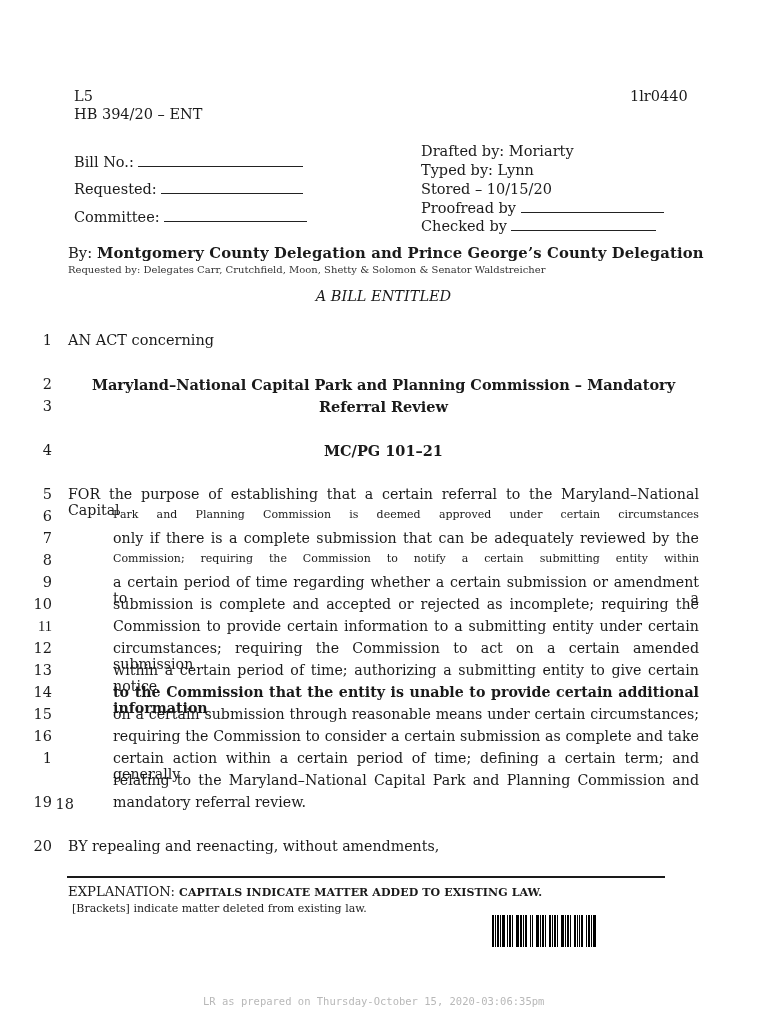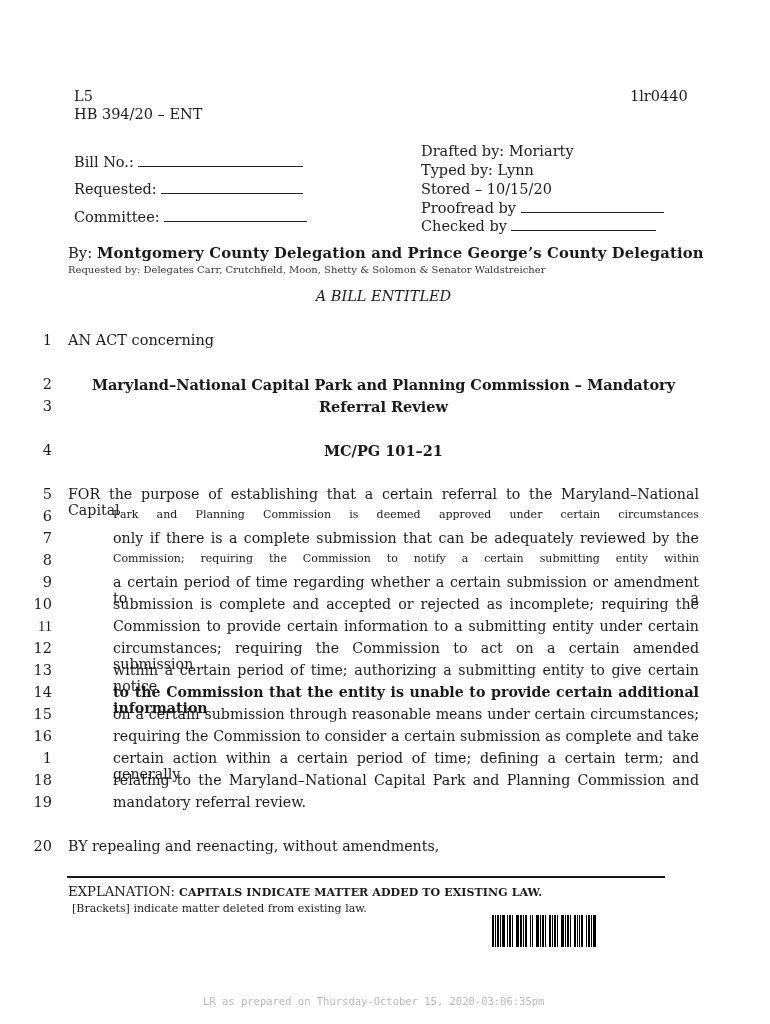--- a/index.html
+++ b/index.html
@@ -89,21 +89,21 @@
 <div class="ln" style="top:662px;">13</div>
 <div class="line just" style="left:113px;width:586px;top:662px;font-size:14.2px;">within a certain period of time; authorizing a submitting entity to give certain notice</div>
 <div class="ln" style="top:684px;">14</div>
 <div class="line just" style="left:113px;width:586px;top:684px;font-size:14.2px;font-weight:bold;">to the Commission that the entity is unable to provide certain additional information</div>
 <div class="ln" style="top:706px;">15</div>
 <div class="line just" style="left:113px;width:586px;top:706px;font-size:14.2px;">on a certain submission through reasonable means under certain circumstances;</div>
 <div class="ln" style="top:728px;">16</div>
 <div class="line just" style="left:113px;width:586px;top:728px;font-size:14.2px;">requiring the Commission to consider a certain submission as complete and take</div>
 <div class="ln" style="top:750px;">1</div>
 <div class="line just" style="left:113px;width:586px;top:750px;font-size:14.2px;">certain action within a certain period of time; defining a certain term; and generally</div>
-<div class="ln" style="top:772px;">18</div>
+<div class="ln" style="top:796px;margin-left:22px;">18</div>
 <div class="line just" style="left:113px;width:586px;top:772px;font-size:14.2px;">relating to the Maryland–National Capital Park and Planning Commission and</div>
 <div class="ln" style="top:794px;">19</div>
 <div class="line" style="left:113px;top:794px;font-size:14.2px;">mandatory referral review.</div>
 
 <div class="ln" style="top:838px;">20</div>
 <div class="line" style="left:68px;top:838px;font-size:14.2px;">BY repealing and reenacting, without amendments,</div>
 
 <div class="rule" style="top:876px;"></div>
 
 <div class="abs" style="left:68px;top:884px;font-size:13.2px;">

